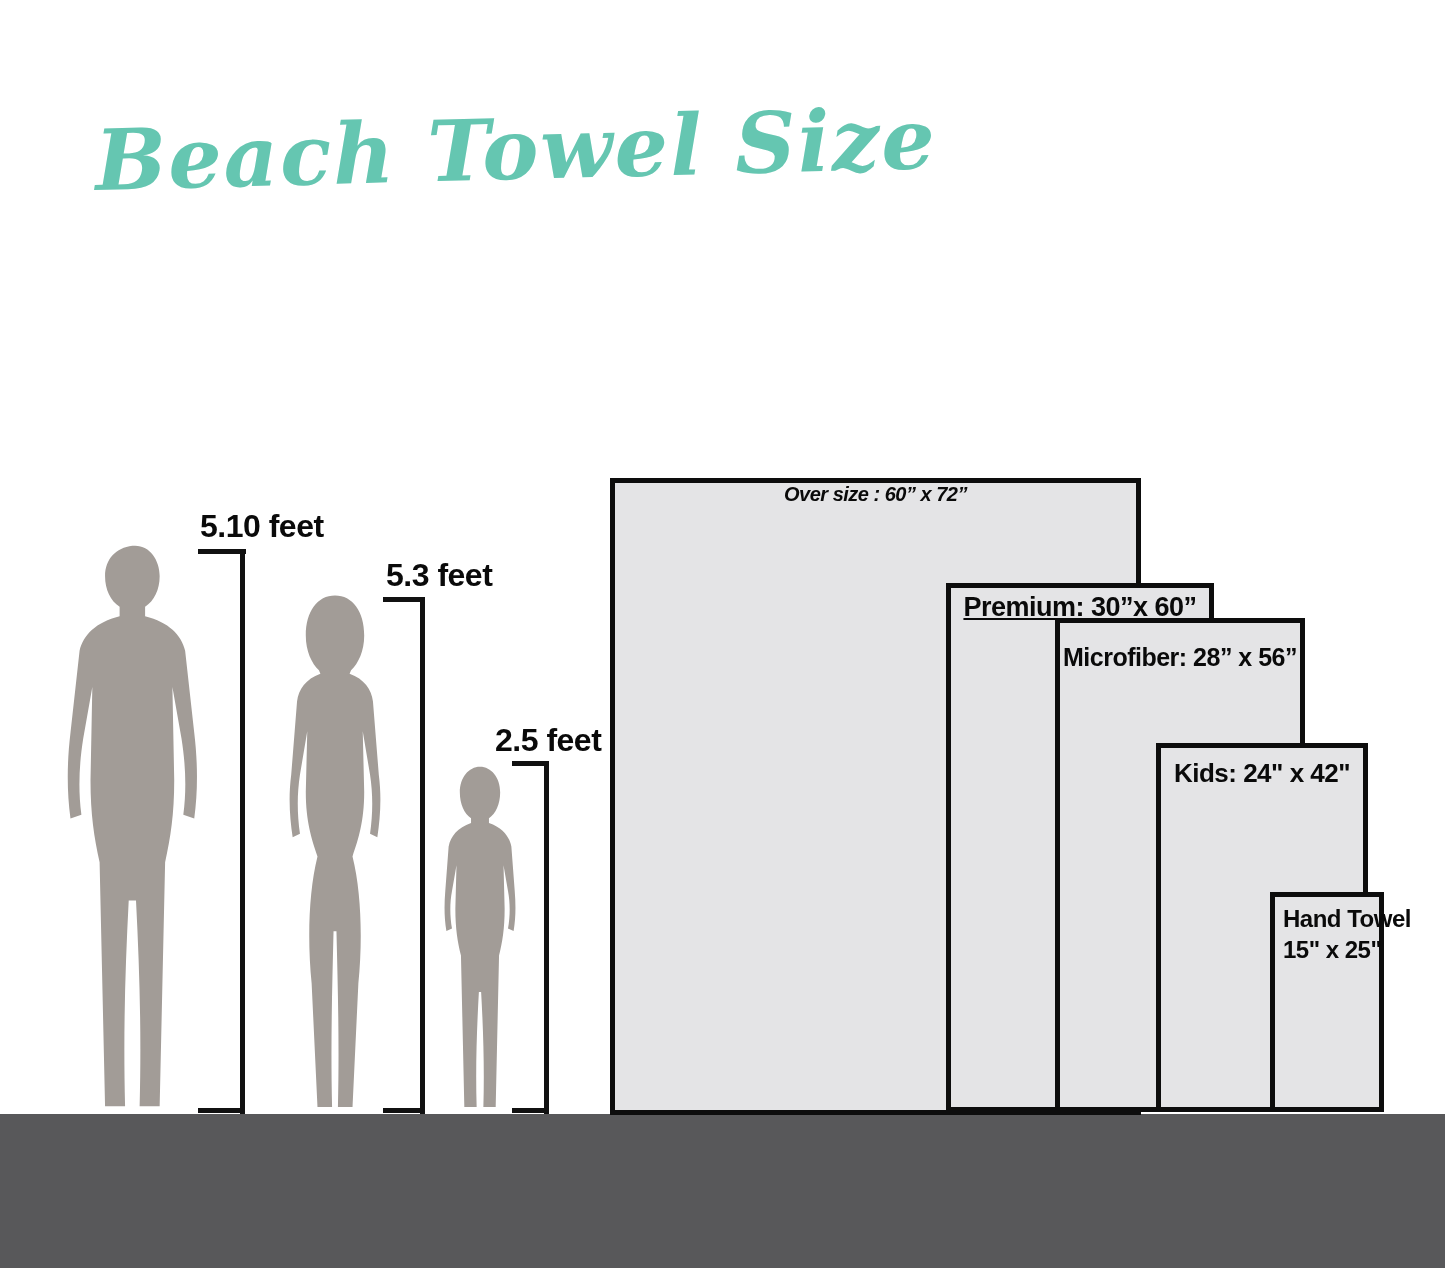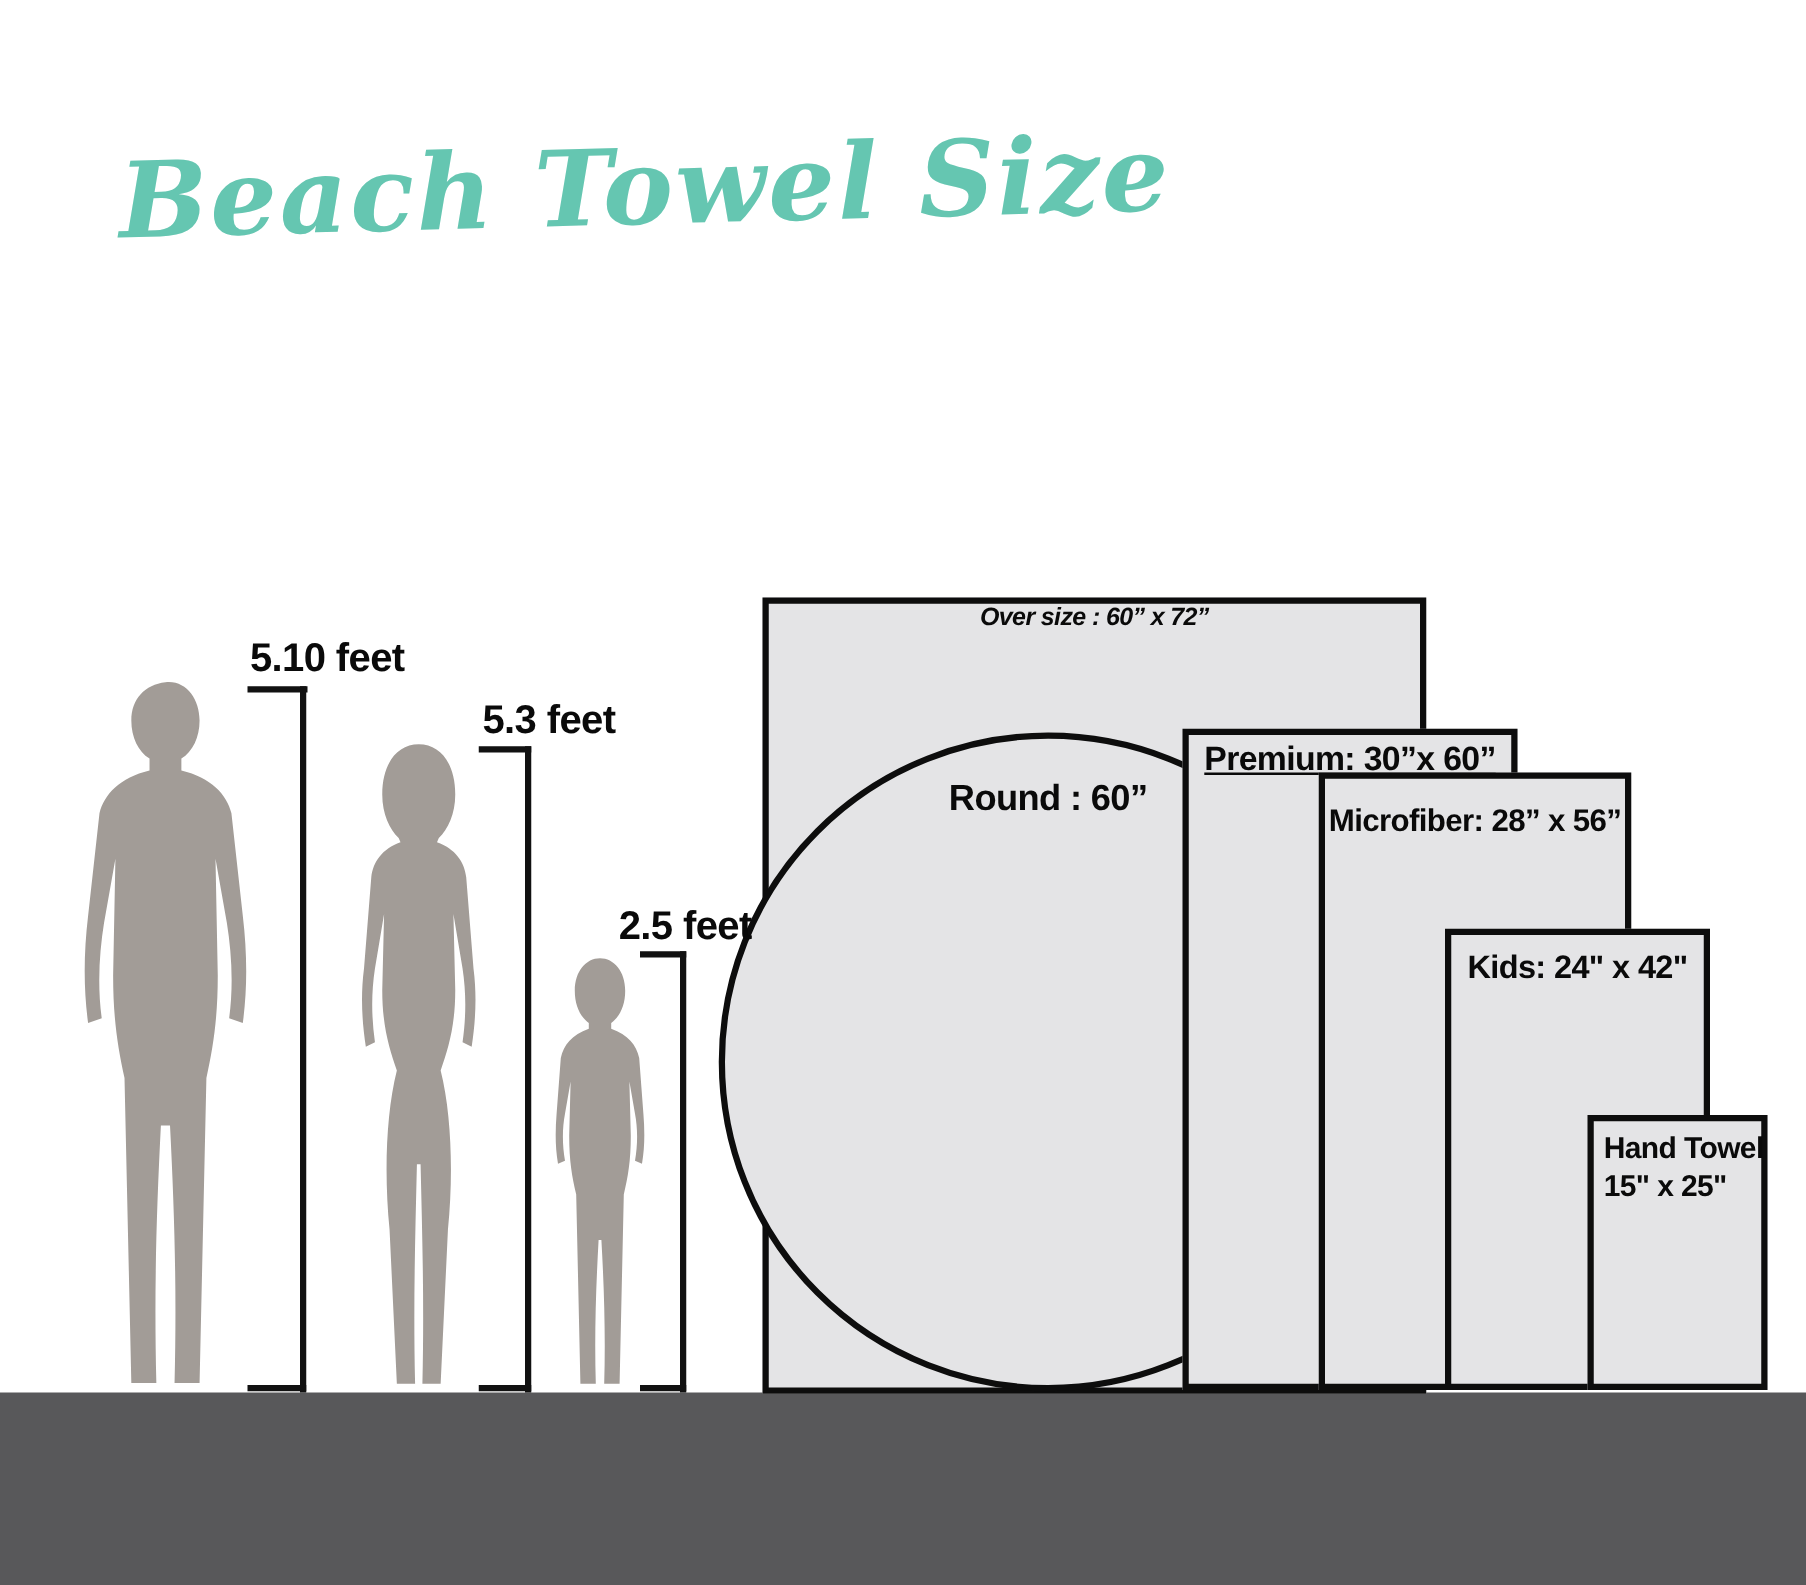--- a/index.html
+++ b/index.html
@@ -62,44 +62,41 @@
     left:575px; top:586px; width:527px; height:527px;
     border-radius:50%; z-index:3;
   }
   .t-round .towel-label { padding-top:32px; font-size:29px; }
   .t-premium   { left:946px;  top:583px; width:268px; height:529px; z-index:4; }
   .t-premium .towel-label { padding-top:4px; font-size:27px;text-decoration:underline; }
   .t-microfiber{ left:1055px; top:618px; width:250px; height:494px; z-index:5; }
   .t-microfiber .towel-label { padding-top:20px; font-size:25px; }
   .t-kids      { left:1156px; top:743px; width:212px; height:369px; z-index:6; }
   .t-kids .towel-label { padding-top:10px; font-size:26px; }
-  .t-hand      { left:1270px; top:892px; width:144px; height:220px; z-index:7; }
+  .t-hand      { left:1270px; top:892px; width:114px; height:220px; z-index:7; }
   .t-hand .towel-label { padding:6px 0 0 8px; font-size:24px; text-align:left; line-height:1.3; }
   
   .watermark {
     position:absolute; left:210px; top:726px; z-index:10;
     font-family:"Liberation Serif", serif;
     font-size:160px; letter-spacing:2px; white-space:nowrap;
     color:var(--watermark); pointer-events:none;
   }
 </style>
 </head>
 <body>
 
 <div class="canvas">
 
   <div class="title">Beach Towel Size</div>
 
   <div class="ground"></div>
 
   <div class="towel t-oversize">
     <div class="towel-label">Over size : 60” x 72”</div>
-  </div>
-  <div class="towel t-round">
-    <div class="towel-label">Round : 60”</div>
   </div>
   <div class="towel t-premium">
     <div class="towel-label">Premium:  30”x 60”</div>
   </div>
   <div class="towel t-microfiber">
     <div class="towel-label">Microfiber: 28” x 56”</div>
   </div>
   <div class="towel t-kids">
     <div class="towel-label">Kids: 24" x 42"</div>
   </div>

